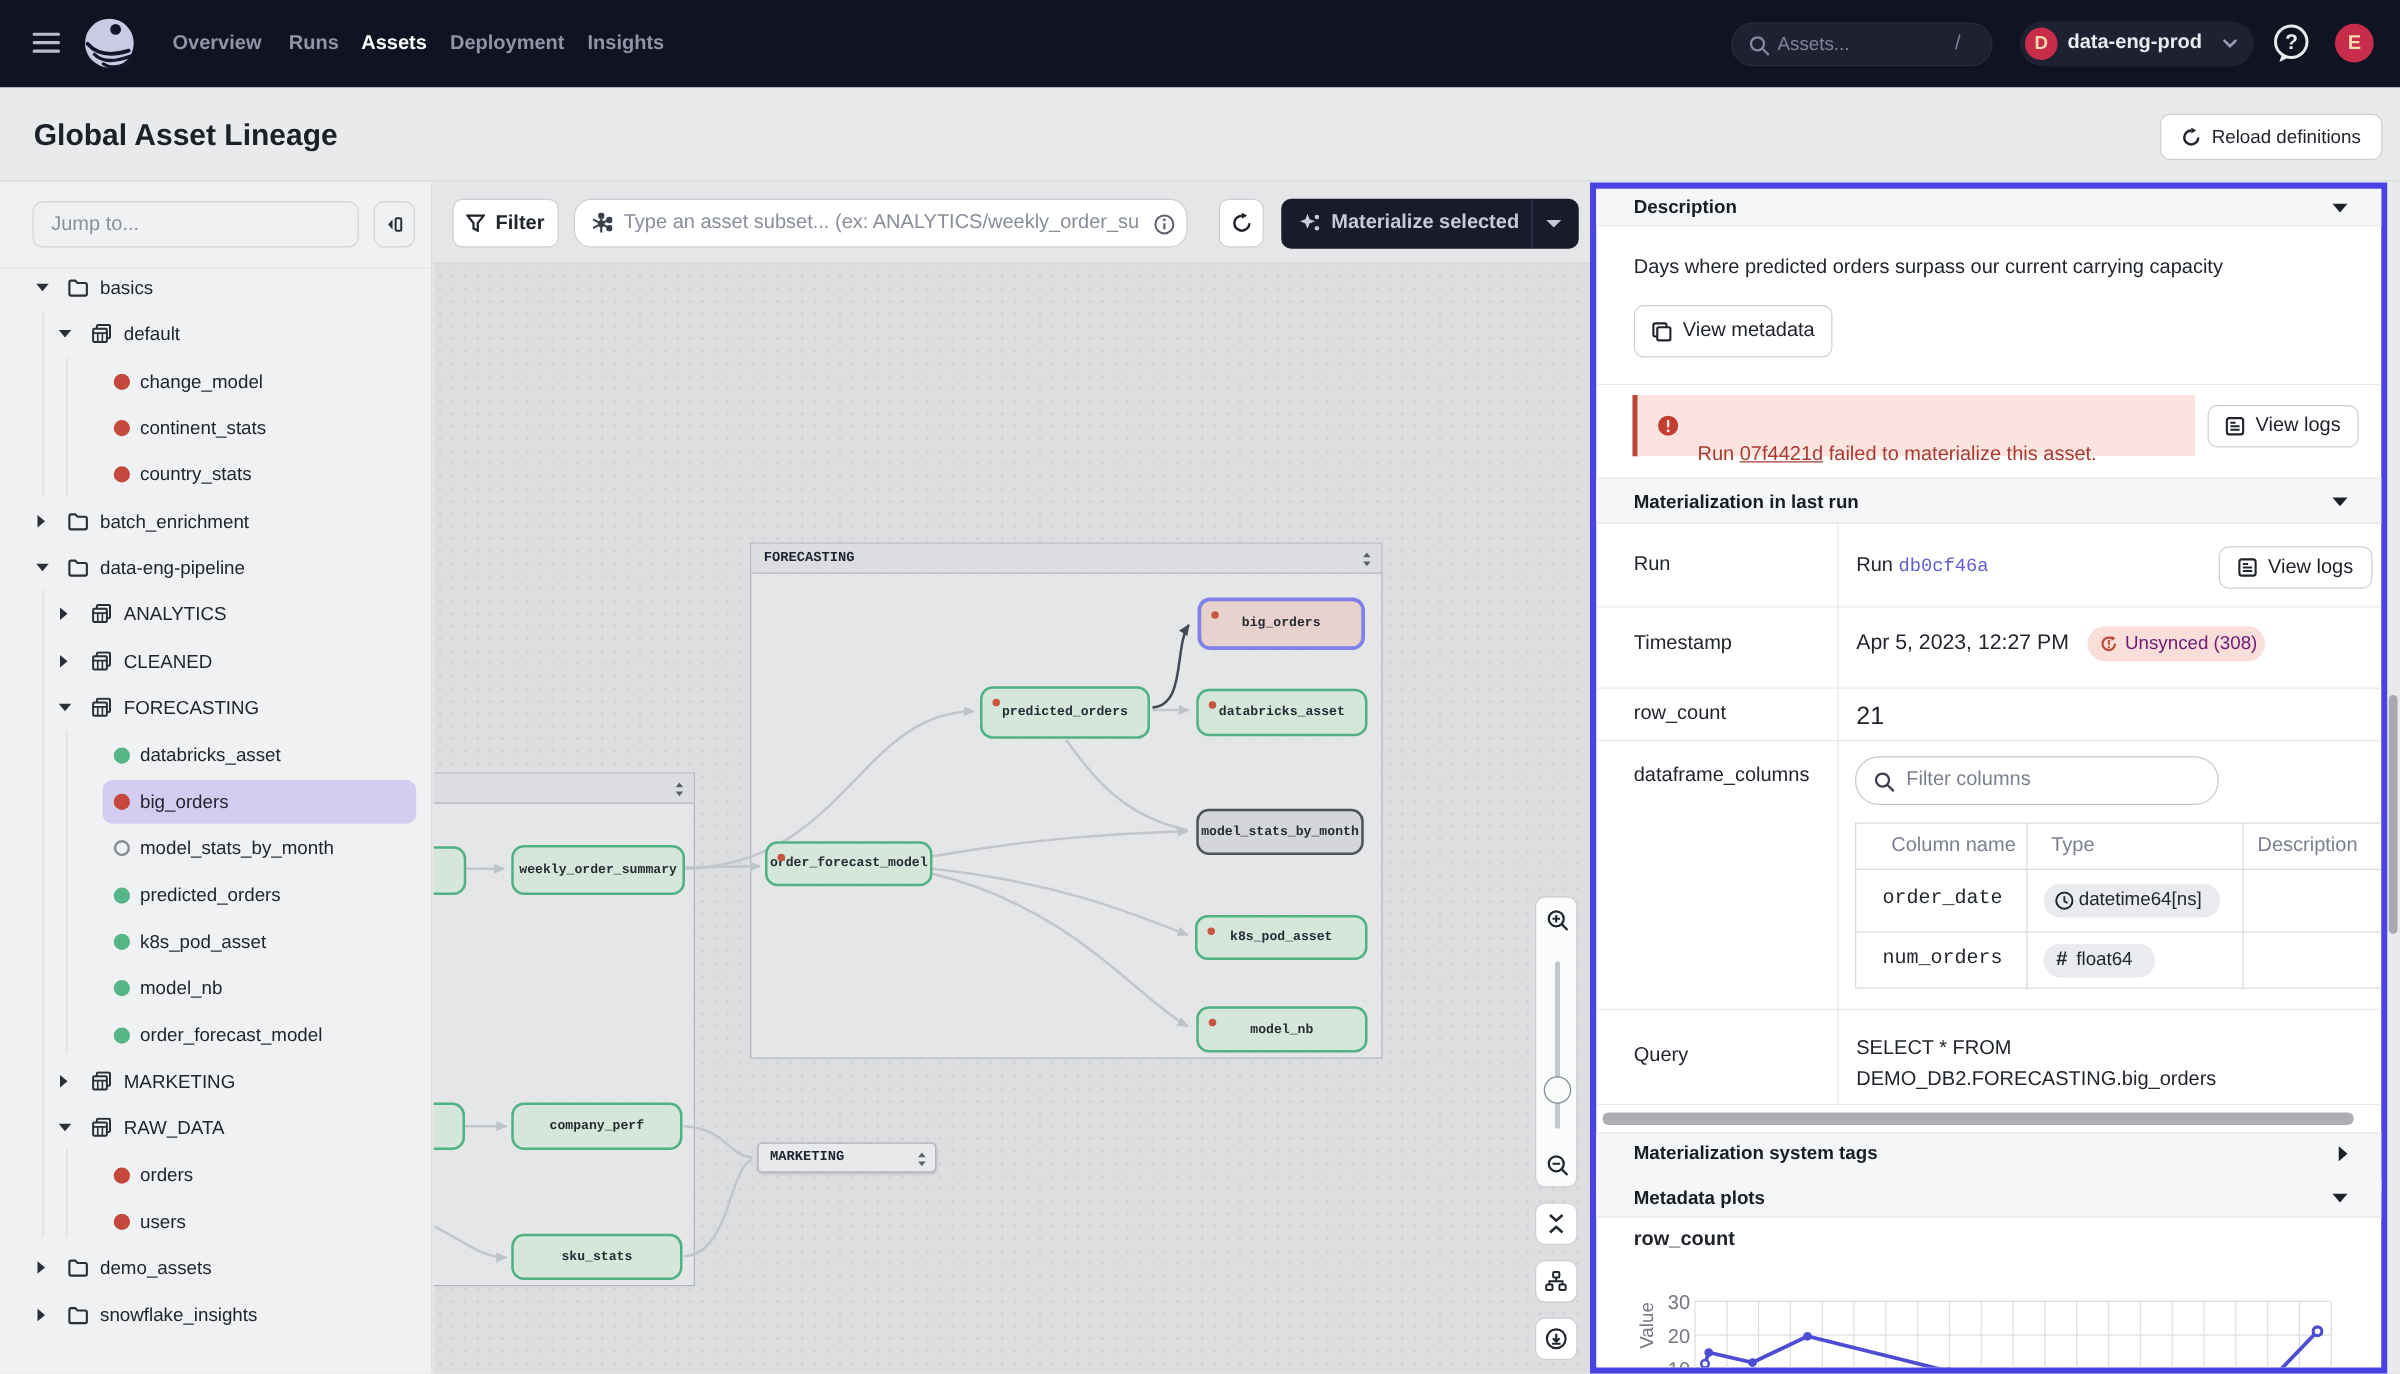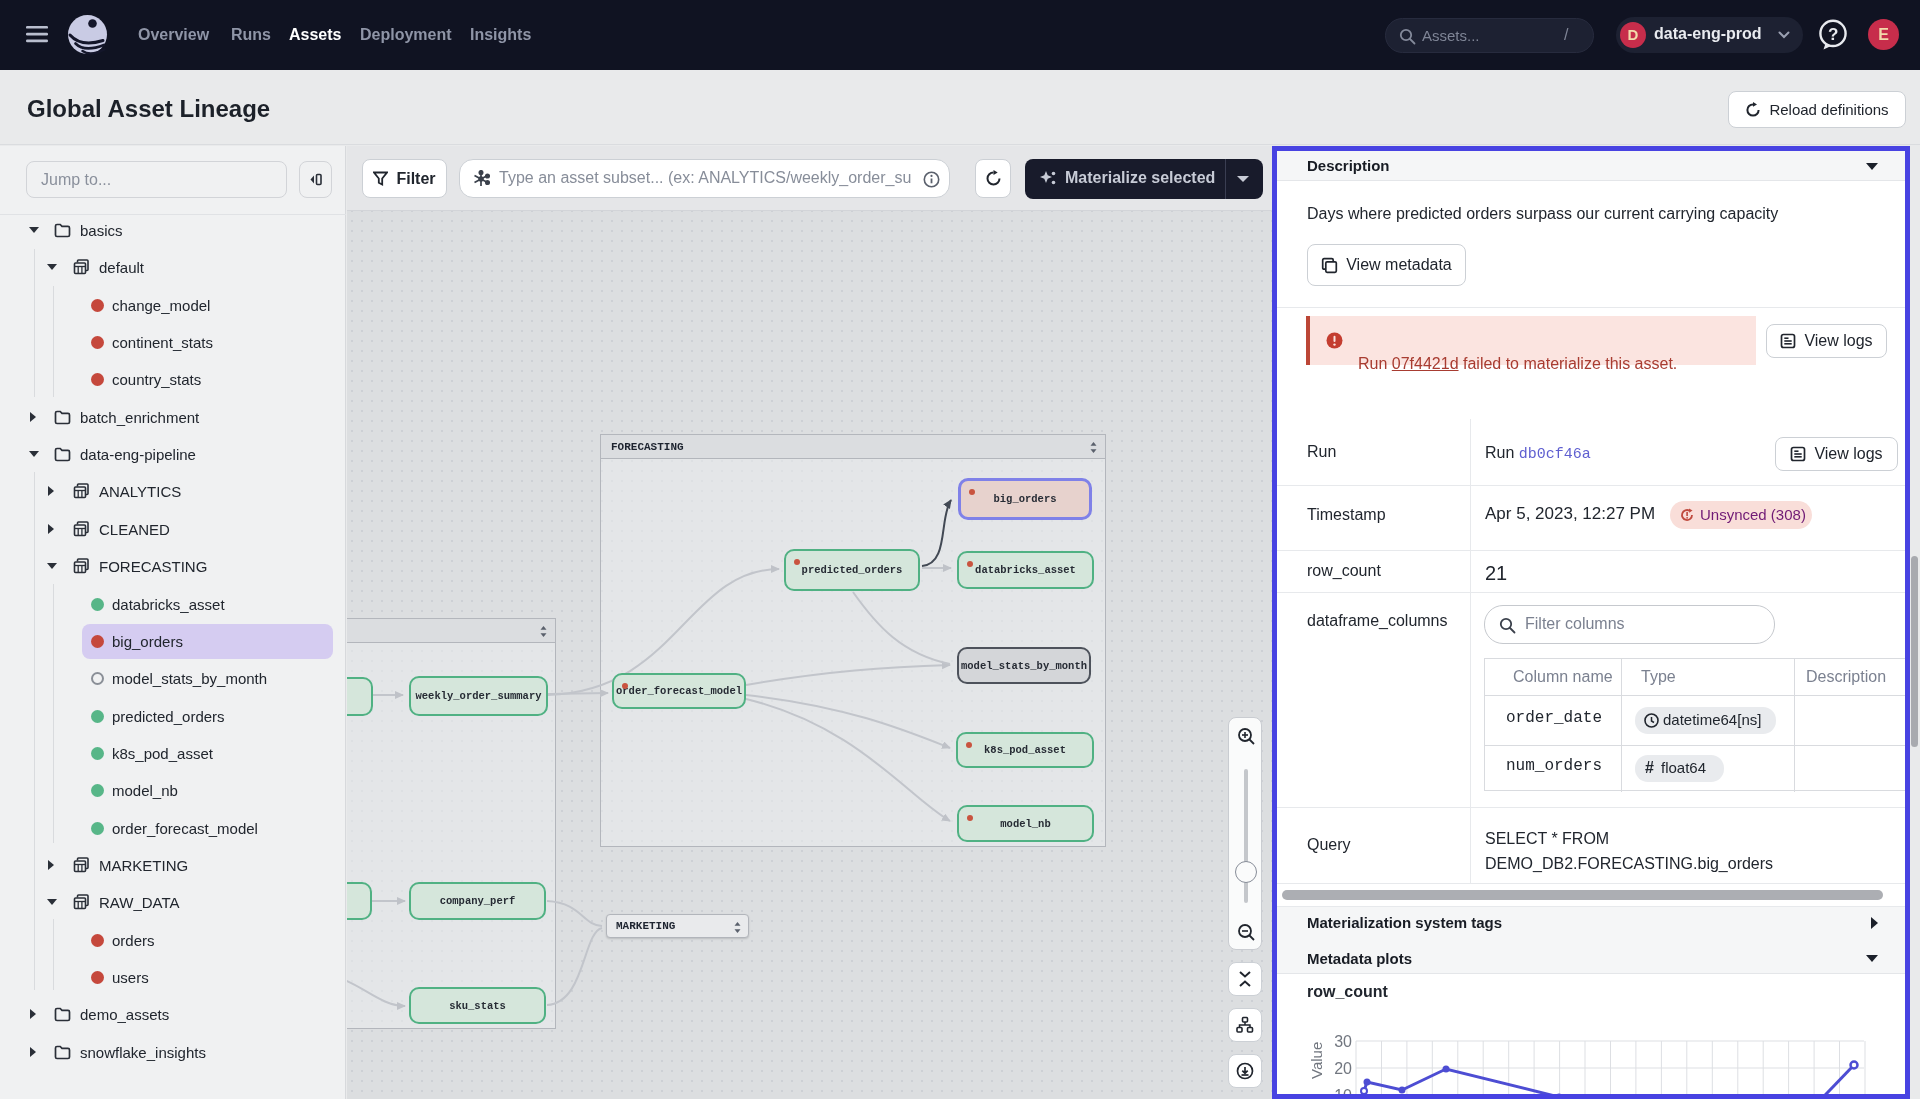--- a/index.html
+++ b/index.html
@@ -417,20 +417,21 @@
         <circle cx="8.5" cy="12.6" r="1.2" fill="#fbe4e0"></circle>
       </svg>
 <span class="abs" style="left:52px;top:15px;font-size:16px;color:#a83c31;margin-top:24px;">Run <span style="text-decoration:underline">07f4421d</span> failed to materialize this asset.</span>
     </div>
  <div class="btn abs" style="left:489px;top:173px;width:121px;height:34px;font-size:16px;"><svg width="16" height="16" viewBox="0 0 16 16">
         <rect x="1.5" y="1.5" width="13" height="13" rx="2" fill="none" stroke="#20252d" stroke-width="1.7"></rect>
         <line x1="4.3" y1="5.2" x2="8.5" y2="5.2" stroke="#20252d" stroke-width="1.6"></line>
         <line x1="4.3" y1="8" x2="11.7" y2="8" stroke="#20252d" stroke-width="1.6"></line>
         <line x1="4.3" y1="10.8" x2="11.7" y2="10.8" stroke="#20252d" stroke-width="1.6"></line>
       </svg>View logs</div>
+ <div class="sechead abs" style="left:0;top:231px;width:629px;height:37px;line-height:37px;border-top:1px solid #e7e9ec;">Materialization in last run<span class="crt" style="top:15px"></span></div>
  <div class="abs" style="left:0;top:334px;width:629px;height:1px;background:#e7e9ec;"></div>
  <div class="abs" style="left:0;top:399px;width:629px;height:1px;background:#e7e9ec;"></div>
  <div class="abs" style="left:0;top:441px;width:629px;height:1px;background:#e7e9ec;"></div>
  <div class="abs" style="left:0;top:656px;width:629px;height:1px;background:#e7e9ec;"></div>
  <div class="abs" style="left:0;top:732px;width:629px;height:1px;background:#e7e9ec;"></div>
  <div class="abs" style="left:193px;top:268px;width:1px;height:464px;background:#e7e9ec;"></div>
  <div class="abs" style="left:30px;top:292px;font-size:16px;color:#21262e;">Run</div>
  <div class="abs" style="left:208px;top:293px;font-size:16px;color:#21262e;">Run <span style="font-family:'Liberation Mono',monospace;color:#5f5fd0;font-size:15px;">db0cf46a</span></div>
  <div class="btn abs" style="left:498px;top:286px;width:123px;height:34px;font-size:16px;"><svg width="16" height="16" viewBox="0 0 16 16">
         <rect x="1.5" y="1.5" width="13" height="13" rx="2" fill="none" stroke="#20252d" stroke-width="1.7"></rect>

